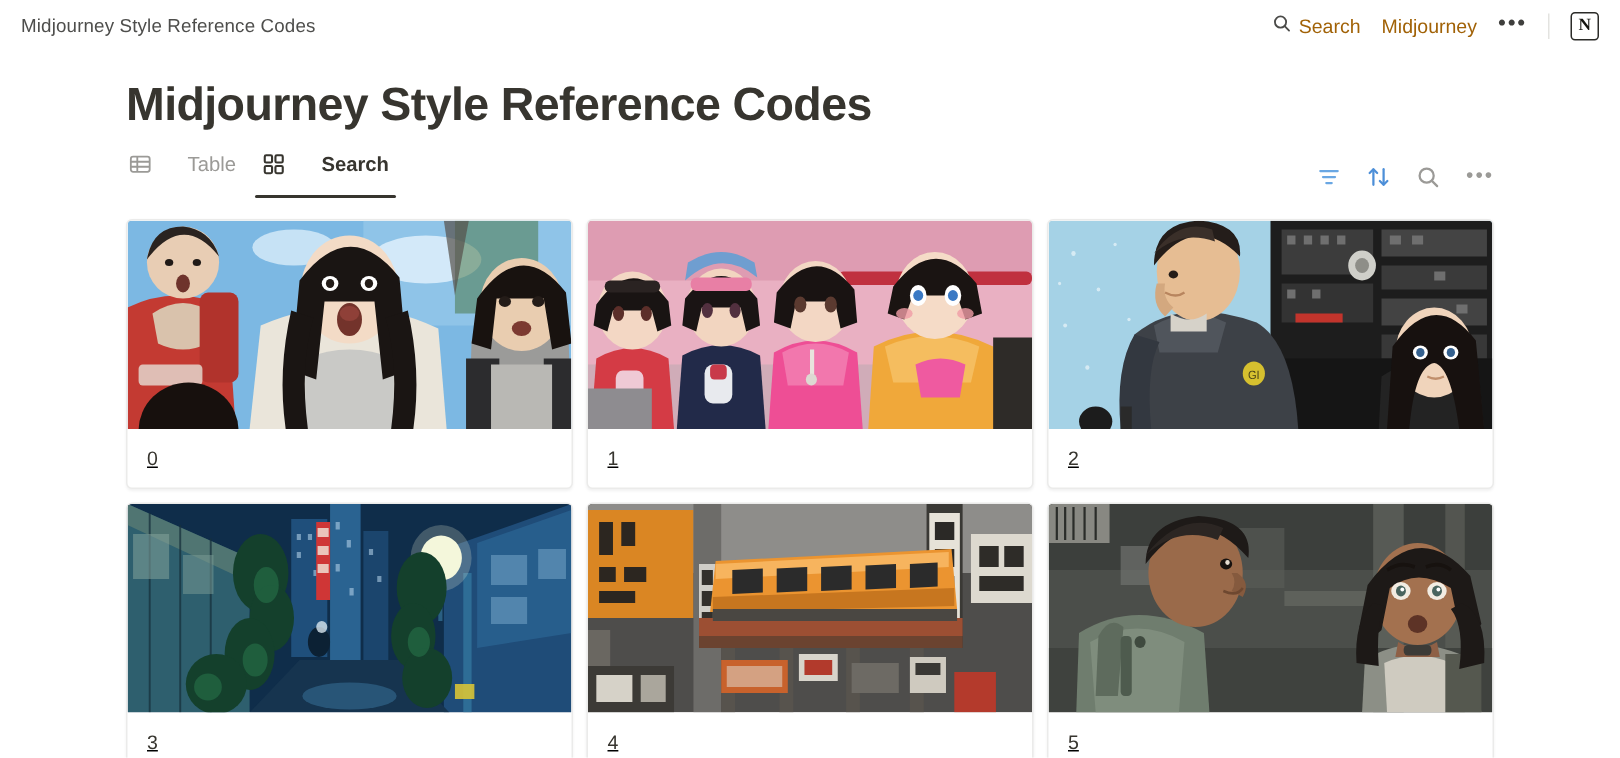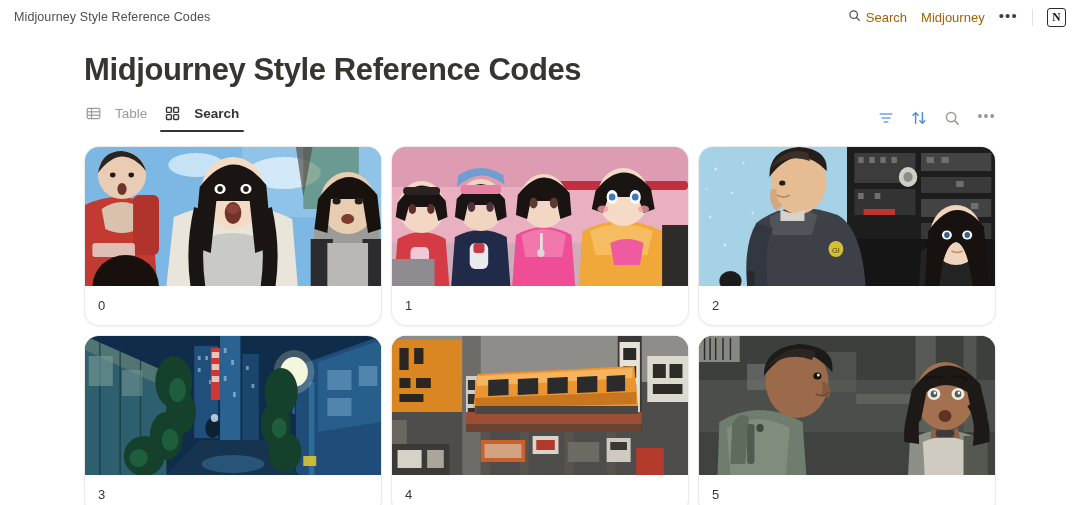--- a/index.html
+++ b/index.html
@@ -88,22 +88,22 @@
   .viewbar {
     display: flex;
     align-items: flex-end;
     justify-content: space-between;
     height: 30px;
     margin-bottom: 14px;
   }
   .tabs { display: flex; align-items: center; gap: 14px; height: 30px; }
   .tab {
     display: flex;
-    align-items: center;
-    gap: 14px;
+    align-items: flex-start;
+    gap: 24px;
     font-size: 13.5px;
     color: #9b9a97;
     cursor: pointer;
     height: 30px;
     padding: 0 2px 6px 2px;
     position: relative;
   }
   .tab.active { color: #37352f; font-weight: 600; }
   .tab.active::after {
     content: "";
@@ -128,24 +128,25 @@
 
   
   .gallery {
     display: grid;
     grid-template-columns: repeat(3, 1fr);
     gap: 9px;
   }
   .card {
     background: #ffffff;
     border: 1px solid #ebebea;
-    border-radius: 15px;
+    border-radius: 4px;
     box-shadow: 0 1px 2px rgba(15,15,15,0.06);
     overflow: hidden;
     cursor: pointer;
+    text-decoration: underline;
   }
   .card-img {
     width: 100%;
     height: 139px;
     position: relative;
     overflow: hidden;
   }
   .card-label {
     height: 39px;
     display: flex;

